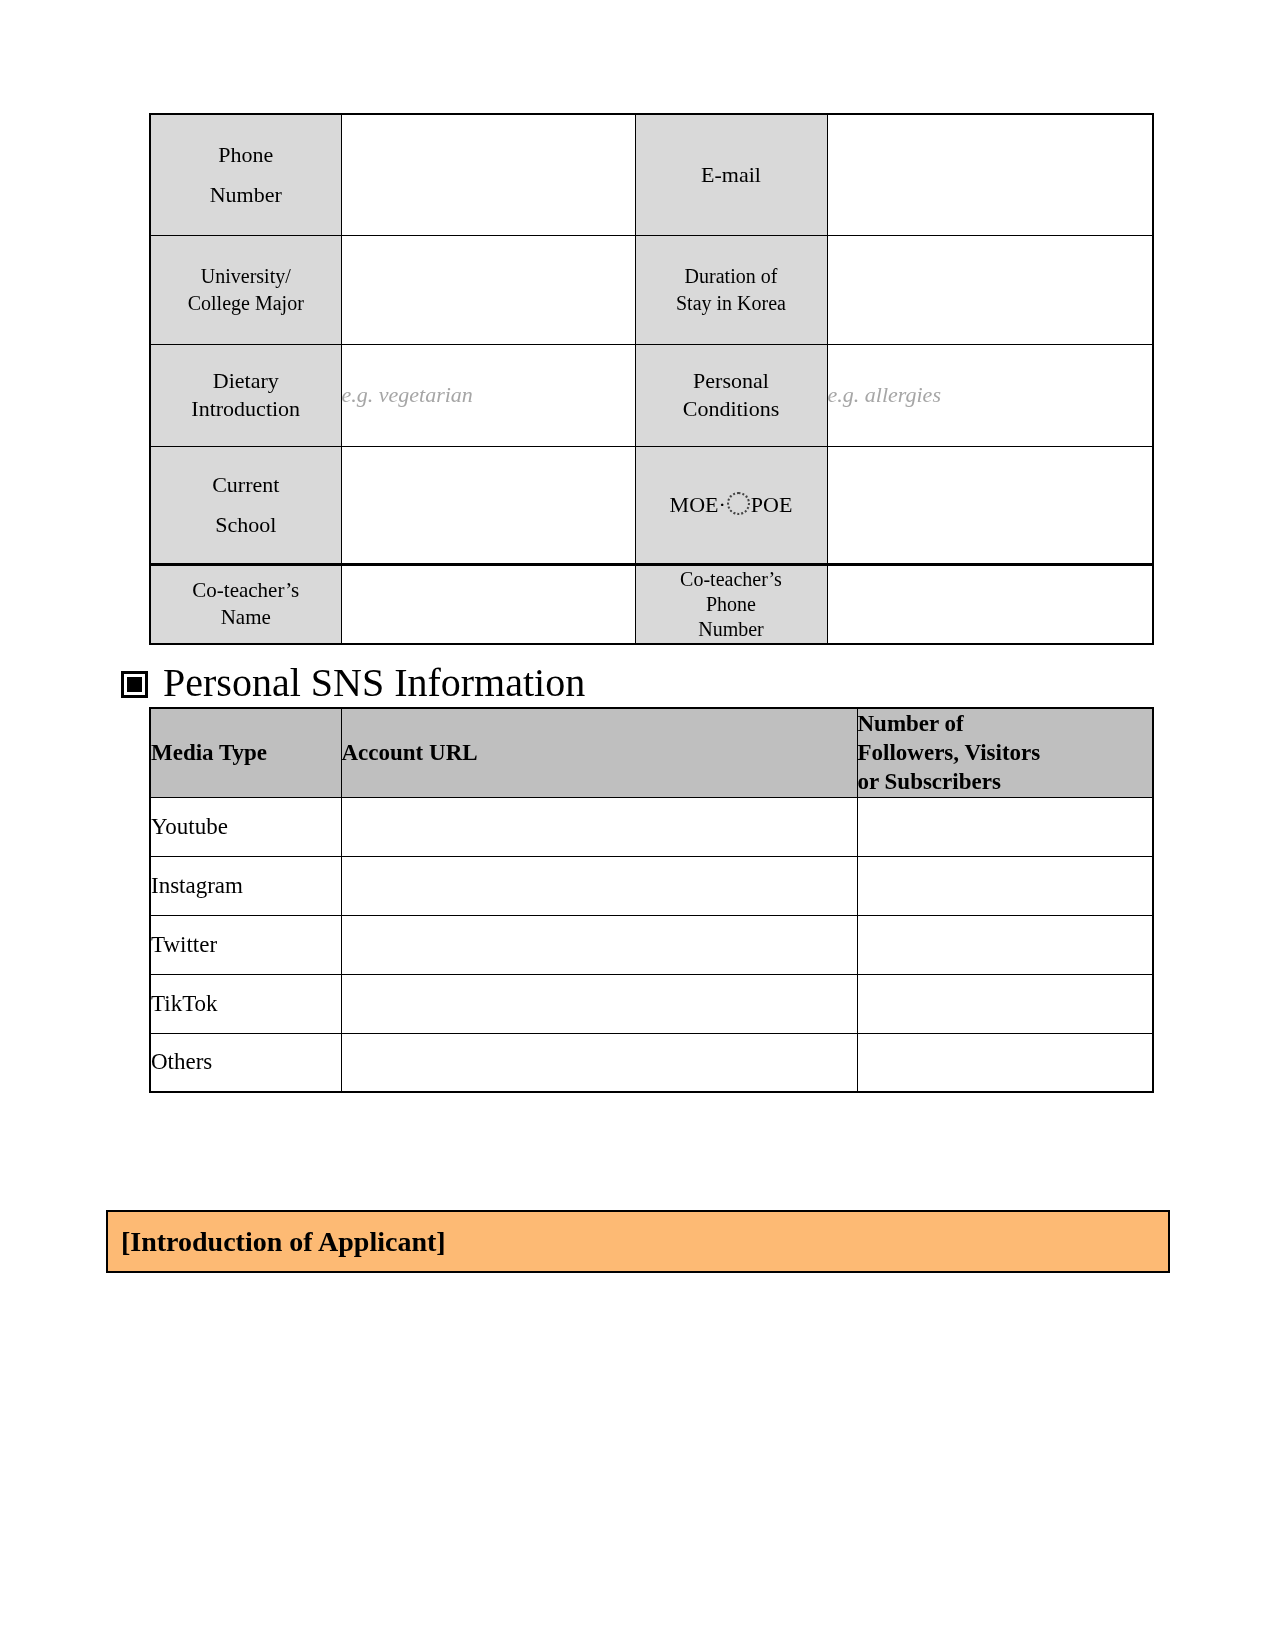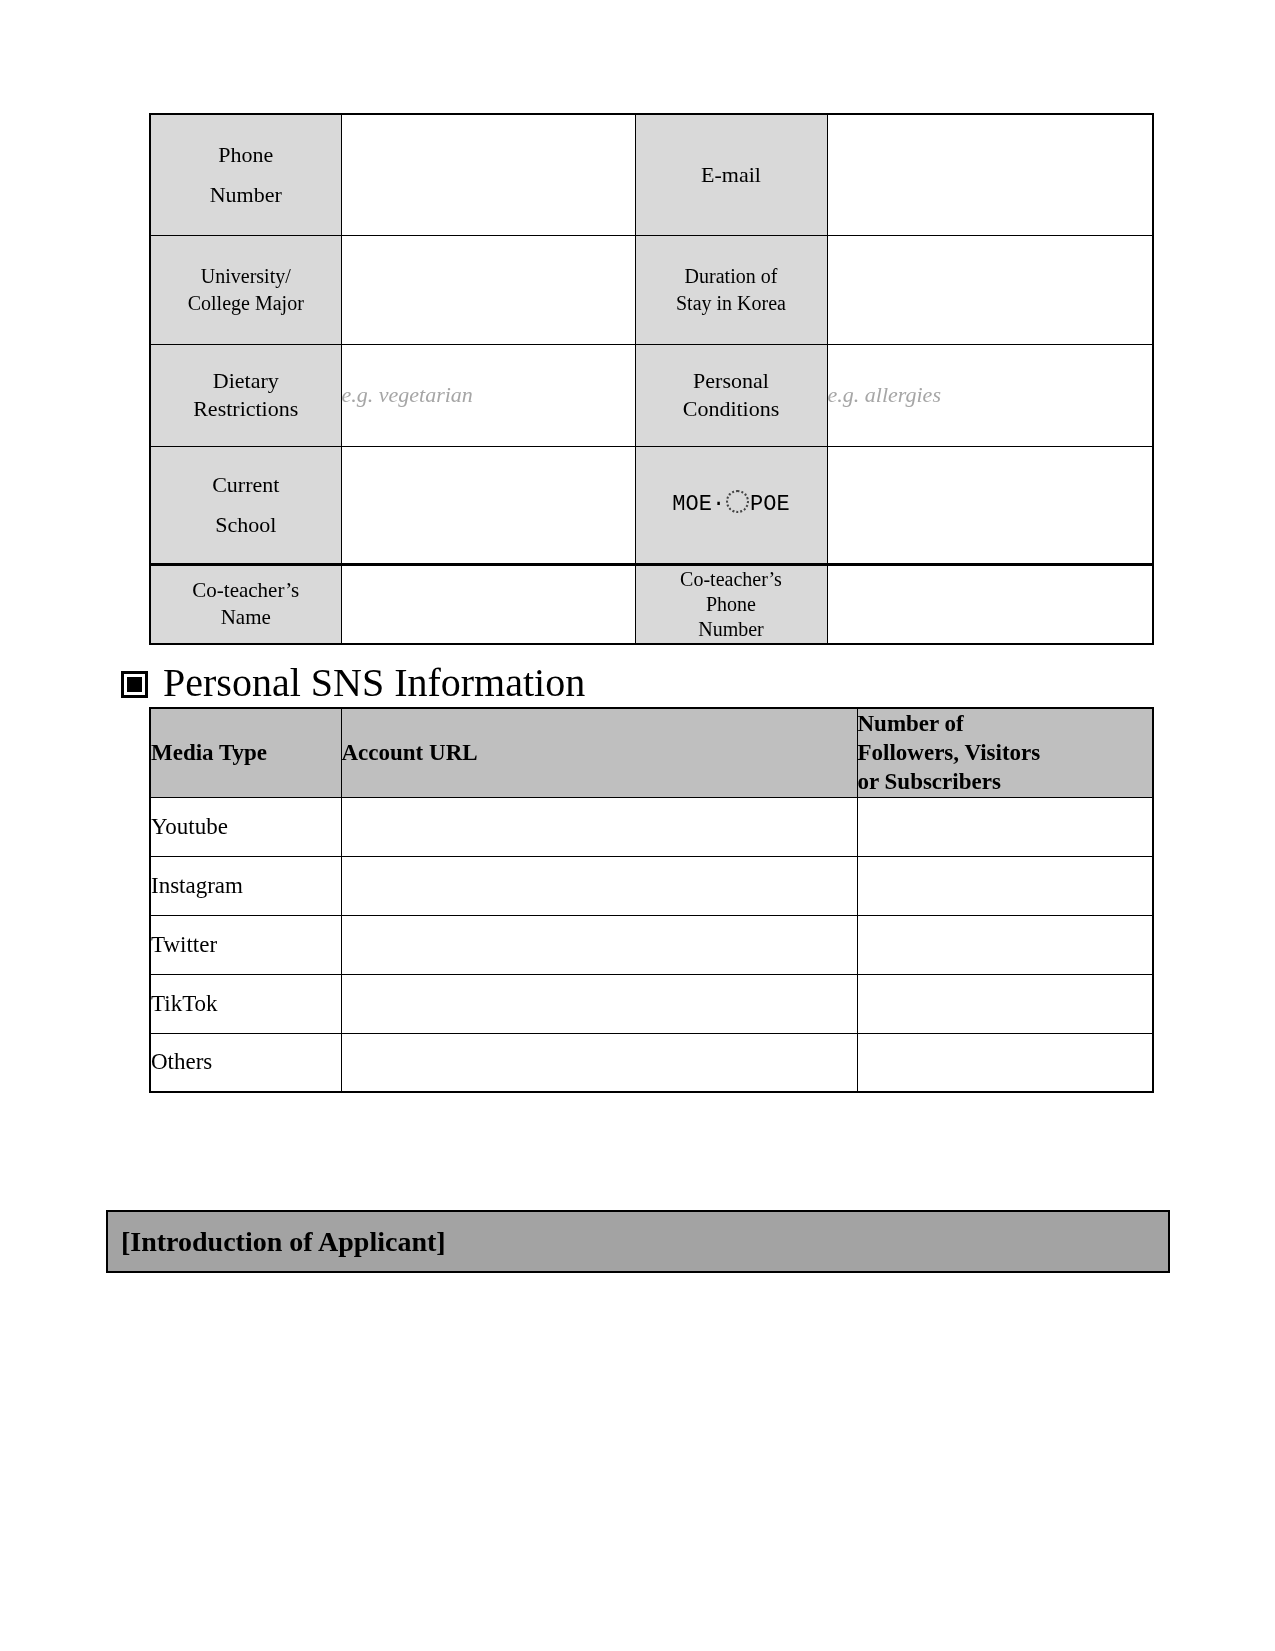--- a/index.html
+++ b/index.html
@@ -16,21 +16,21 @@
   #info-table td.lbl {
     background:#d9d9d9; text-align:center; vertical-align:middle;
     font-size:22px; line-height:28px;
   }
   #info-table td.val { background:#ffffff; text-align:left; vertical-align:middle; }
   #info-table tr.thick td { border-bottom-width:3px; }
   .gapped div { line-height:40px; }
   .small { font-size:20px !important; line-height:27px !important; }
   .tight3 div { font-size:20px; line-height:25px; }
   .placeholder { color:#a6a6a6; font-style:italic; font-size:22px; }
-  .nowrap { white-space:nowrap;font-family:Liberation Mono, monospace; }
+  .nowrap { white-space:nowrap; }
   .dotted-circle {
     display:inline-block; width:19px; height:19px;
     border:2px dotted #444; border-radius:50%;
     vertical-align:-3px; margin:0 1px;
   }
 
   
   .sns-heading {
     position:absolute; left:121px; top:659px; height:46px;
     display:flex; align-items:center; font-size:40px; color:#000;
@@ -47,21 +47,21 @@
     font-size:23px; line-height:29px; font-weight:bold;
   }
   #sns-table td.media {
     background:#ffffff; text-align:left; vertical-align:middle; font-size:23px;
   }
   #sns-table td.val { background:#ffffff; }
 
   
   .intro-box {
     position:absolute; left:106px; top:1210px; width:1060px; height:59px;
-    border:2px solid #000; background:#a3a3a3;
+    border:2px solid #000; background:#fdba74;
     display:flex; align-items:center;
   }
   .intro-title { font-size:28px; font-weight:bold; padding-left:13px; }
 </style>
 </head>
 <body>
 
 <div class="page">
 
   <table class="grid" id="info-table">
@@ -91,21 +91,21 @@
       <td class="val"></td>
       <td class="lbl small">
         <div>Duration of</div>
         <div>Stay in Korea</div>
       </td>
       <td class="val"></td>
     </tr>
     <tr style="height:102px">
       <td class="lbl">
         <div>Dietary</div>
-        <div>Restrictions</div>
+        <div>Introduction</div>
       </td>
       <td class="val">
         <span class="placeholder">e.g. vegetarian</span>
       </td>
       <td class="lbl">
         <div>Personal</div>
         <div>Conditions</div>
       </td>
       <td class="val">
         <span class="placeholder">e.g. allergies</span>

